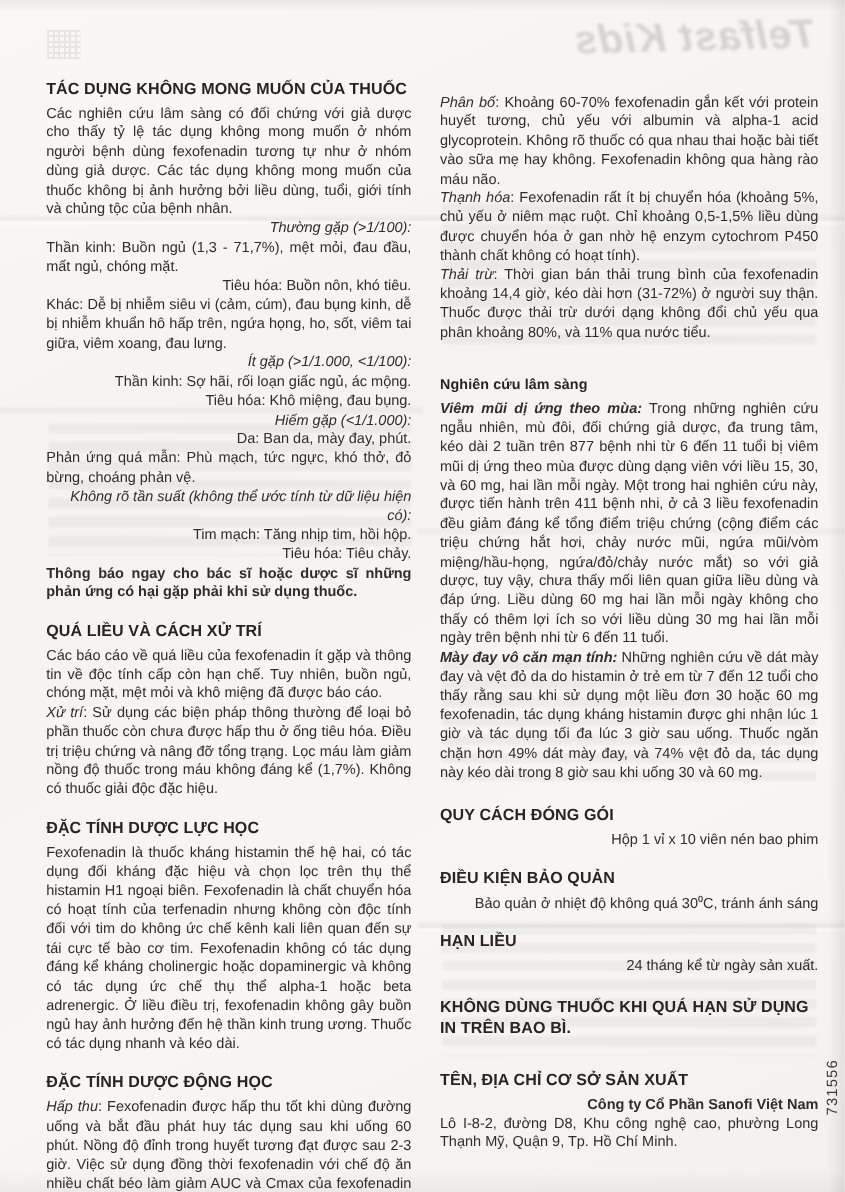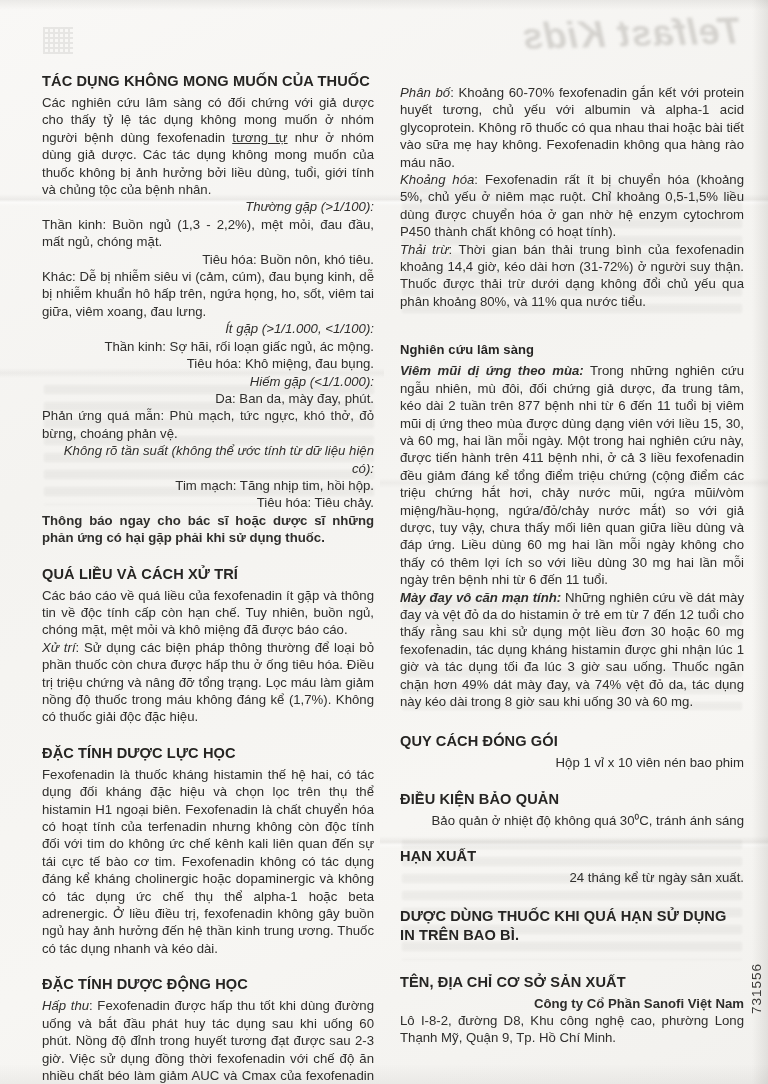--- a/index.html
+++ b/index.html
@@ -60,21 +60,21 @@
   .col { position:absolute; }
   .col-left  { left:42px;  top:72px; width:332px; }
   .col-right { left:400px; top:84px; width:344px; }
 
   h2.h { font-size:14.6px; line-height:19px; font-weight:bold; margin:0 0 3px 0; color:#262523; letter-spacing:0.1px; }
   h2.h-sent { font-size:13px;margin-top:30px; }
   p.b { font-size:13.2px; line-height:17.4px; text-align:justify; margin:0; }
   p.left-align { text-align:right; }
   .it { font-style:italic; }
   .bd { font-weight:bold; }
-  .ul { text-decoration:underline; }
+  .ul { }
   .sec { margin-bottom:0; }
   .mt14 { margin-top:14px; } .mt18 { margin-top:18px; } .mt20 { margin-top:20px; }
   .mt22 { margin-top:22px; } .mt28 { margin-top:28px; }
 </style>
 </head>
 <body>
 
 <div class="page">
 
   <div class="shadow-top"></div>
@@ -93,21 +93,21 @@
   <div class="ghost-text ghost-d"></div>
 
   <div class="batch-code">731556</div>
 
   <div class="col col-left">
 
     <div class="sec">
       <h2 class="h">TÁC DỤNG KHÔNG MONG MUỐN CỦA THUỐC</h2>
       <p class="b"><span>Các nghiên cứu lâm sàng có đối chứng với giả dược cho thấy tỷ lệ tác dụng không mong muốn ở nhóm người bệnh dùng fexofenadin </span><span class="ul">tương tự</span><span> như ở nhóm dùng giả dược. Các tác dụng không mong muốn của thuốc không bị ảnh hưởng bởi liều dùng, tuổi, giới tính và chủng tộc của bệnh nhân.</span></p>
       <p class="b left-align it">Thường gặp (&gt;1/100):</p>
-      <p class="b">Thần kinh: Buồn ngủ (1,3 - 2,2%), mệt mỏi, đau đầu, mất ngủ, chóng mặt.</p>
+      <p class="b">Thần kinh: Buồn ngủ (1,3 - 71,7%), mệt mỏi, đau đầu, mất ngủ, chóng mặt.</p>
       <p class="b left-align">Tiêu hóa: Buồn nôn, khó tiêu.</p>
       <p class="b">Khác: Dễ bị nhiễm siêu vi (cảm, cúm), đau bụng kinh, dễ bị nhiễm khuẩn hô hấp trên, ngứa họng, ho, sốt, viêm tai giữa, viêm xoang, đau lưng.</p>
       <p class="b left-align it">Ít gặp (&gt;1/1.000, &lt;1/100):</p>
       <p class="b left-align">Thần kinh: Sợ hãi, rối loạn giấc ngủ, ác mộng.</p>
       <p class="b left-align">Tiêu hóa: Khô miệng, đau bụng.</p>
       <p class="b left-align it">Hiếm gặp (&lt;1/1.000):</p>
       <p class="b left-align">Da: Ban da, mày đay, phút.</p>
       <p class="b">Phản ứng quá mẫn: Phù mạch, tức ngực, khó thở, đỏ bừng, choáng phản vệ.</p>
       <p class="b left-align it">Không rõ tần suất (không thể ước tính từ dữ liệu hiện có):</p>
       <p class="b left-align">Tim mạch: Tăng nhịp tim, hồi hộp.</p>
@@ -130,47 +130,47 @@
       <h2 class="h">ĐẶC TÍNH DƯỢC ĐỘNG HỌC</h2>
       <p class="b"><span class="it">Hấp thu</span><span>: Fexofenadin được hấp thu tốt khi dùng đường uống và bắt đầu phát huy tác dụng sau khi uống 60 phút. Nồng độ đỉnh trong huyết tương đạt được sau 2-3 giờ. Việc sử dụng đồng thời fexofenadin với chế độ ăn nhiều chất béo làm giảm AUC và Cmax của fexofenadin lần lượt là 21% và 20%.</span></p>
     </div>
 
   </div>
 
   <div class="col col-right">
 
     <div class="sec">
       <p class="b"><span class="it">Phân bố</span><span>: Khoảng 60-70% fexofenadin gắn kết với protein huyết tương, chủ yếu với albumin và alpha-1 acid glycoprotein. Không rõ thuốc có qua nhau thai hoặc bài tiết vào sữa mẹ hay không. Fexofenadin không qua hàng rào máu não.</span></p>
-      <p class="b"><span class="it">Khoảng hóa</span><span>: Fexofenadin rất ít bị chuyển hóa (khoảng 5%, chủ yếu ở niêm mạc ruột. Chỉ khoảng 0,5-1,5% liều dùng được chuyển hóa ở gan nhờ hệ enzym cytochrom P450 thành chất không có hoạt tính).</span></p>
+      <p class="b"><span class="it">Thạnh hóa</span><span>: Fexofenadin rất ít bị chuyển hóa (khoảng 5%, chủ yếu ở niêm mạc ruột. Chỉ khoảng 0,5-1,5% liều dùng được chuyển hóa ở gan nhờ hệ enzym cytochrom P450 thành chất không có hoạt tính).</span></p>
       <p class="b"><span class="it">Thải trừ</span><span>: Thời gian bán thải trung bình của fexofenadin khoảng 14,4 giờ, kéo dài hơn (31-72%) ở người suy thận. Thuốc được thải trừ dưới dạng không đổi chủ yếu qua phân khoảng 80%, và 11% qua nước tiểu.</span></p>
     </div>
 
     <div class="sec mt20">
       <h2 class="h h-sent">Nghiên cứu lâm sàng</h2>
       <p class="b"><span class="bd it">Viêm mũi dị ứng theo mùa:</span><span> Trong những nghiên cứu ngẫu nhiên, mù đôi, đối chứng giả dược, đa trung tâm, kéo dài 2 tuần trên 877 bệnh nhi từ 6 đến 11 tuổi bị viêm mũi dị ứng theo mùa được dùng dạng viên với liều 15, 30, và 60 mg, hai lần mỗi ngày. Một trong hai nghiên cứu này, được tiến hành trên 411 bệnh nhi, ở cả 3 liều fexofenadin đều giảm đáng kể tổng điểm triệu chứng (cộng điểm các triệu chứng hắt hơi, chảy nước mũi, ngứa mũi/vòm miệng/hầu-họng, ngứa/đỏ/chảy nước mắt) so với giả dược, tuy vậy, chưa thấy mối liên quan giữa liều dùng và đáp ứng. Liều dùng 60 mg hai lần mỗi ngày không cho thấy có thêm lợi ích so với liều dùng 30 mg hai lần mỗi ngày trên bệnh nhi từ 6 đến 11 tuổi.</span></p>
       <p class="b mt18"><span class="bd it">Mày đay vô căn mạn tính:</span><span> Những nghiên cứu về dát mày đay và vệt đỏ da do histamin ở trẻ em từ 7 đến 12 tuổi cho thấy rằng sau khi sử dụng một liều đơn 30 hoặc 60 mg fexofenadin, tác dụng kháng histamin được ghi nhận lúc 1 giờ và tác dụng tối đa lúc 3 giờ sau uống. Thuốc ngăn chặn hơn 49% dát mày đay, và 74% vệt đỏ da, tác dụng này kéo dài trong 8 giờ sau khi uống 30 và 60 mg.</span></p>
     </div>
 
     <div class="sec mt22">
       <h2 class="h">QUY CÁCH ĐÓNG GÓI</h2>
       <p class="b left-align">Hộp 1 vỉ x 10 viên nén bao phim</p>
     </div>
 
     <div class="sec mt18">
       <h2 class="h">ĐIỀU KIỆN BẢO QUẢN</h2>
       <p class="b left-align">Bảo quản ở nhiệt độ không quá 30⁰C, tránh ánh sáng</p>
     </div>
 
     <div class="sec mt18">
-      <h2 class="h">HẠN XUẤT</h2>
+      <h2 class="h">HẠN LIỀU</h2>
       <p class="b left-align">24 tháng kể từ ngày sản xuất.</p>
     </div>
 
     <div class="sec mt20">
-      <h2 class="h">DƯỢC DÙNG THUỐC KHI QUÁ HẠN SỬ DỤNG IN TRÊN BAO BÌ.</h2>
+      <h2 class="h">KHÔNG DÙNG THUỐC KHI QUÁ HẠN SỬ DỤNG IN TRÊN BAO BÌ.</h2>
     </div>
 
 
     <div class="sec mt28">
       <h2 class="h">TÊN, ĐỊA CHỈ CƠ SỞ SẢN XUẤT</h2>
       <p class="b left-align bd">Công ty Cổ Phần Sanofi Việt Nam</p>
       <p class="b">Lô I-8-2, đường D8, Khu công nghệ cao, phường Long Thạnh Mỹ, Quận 9, Tp. Hồ Chí Minh.</p>
     </div>
 
   </div>

